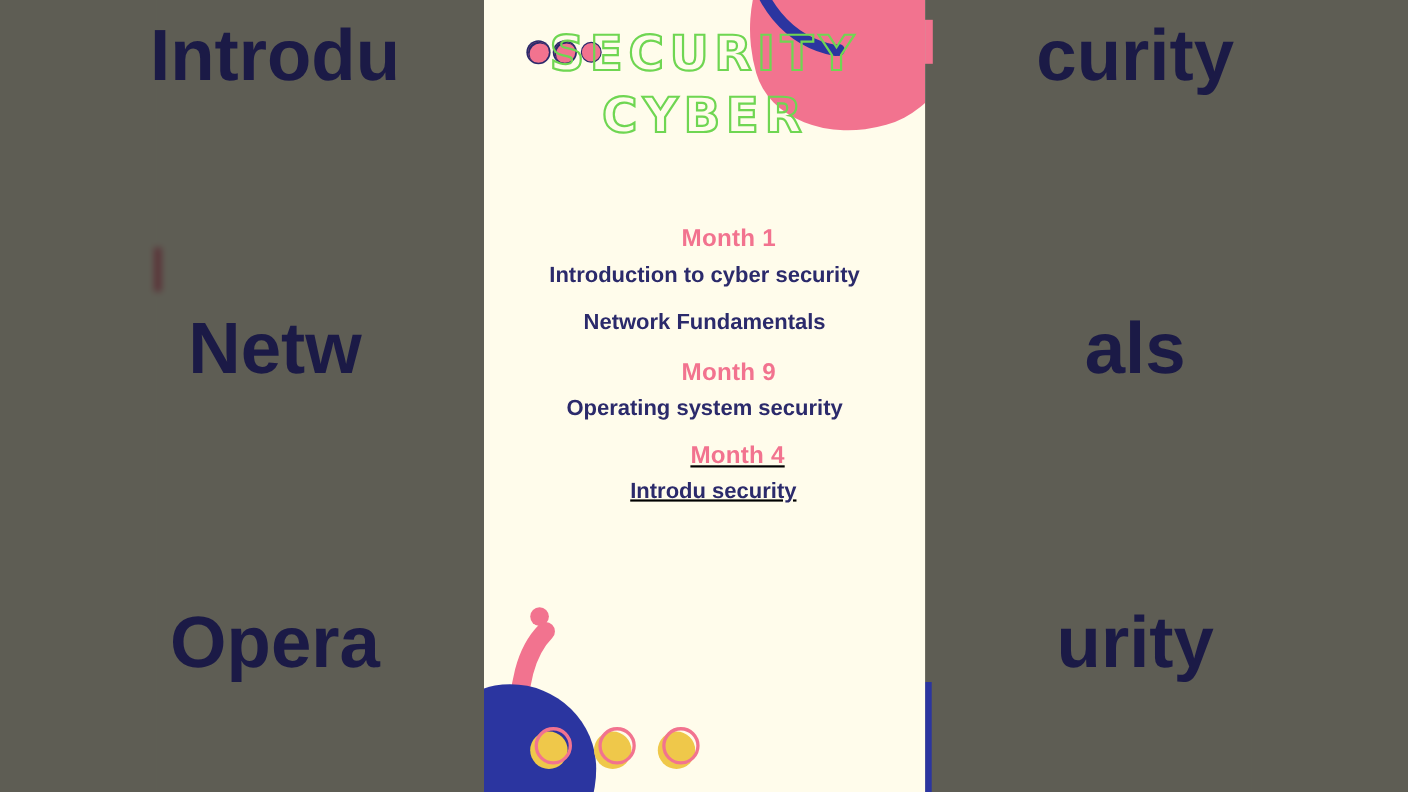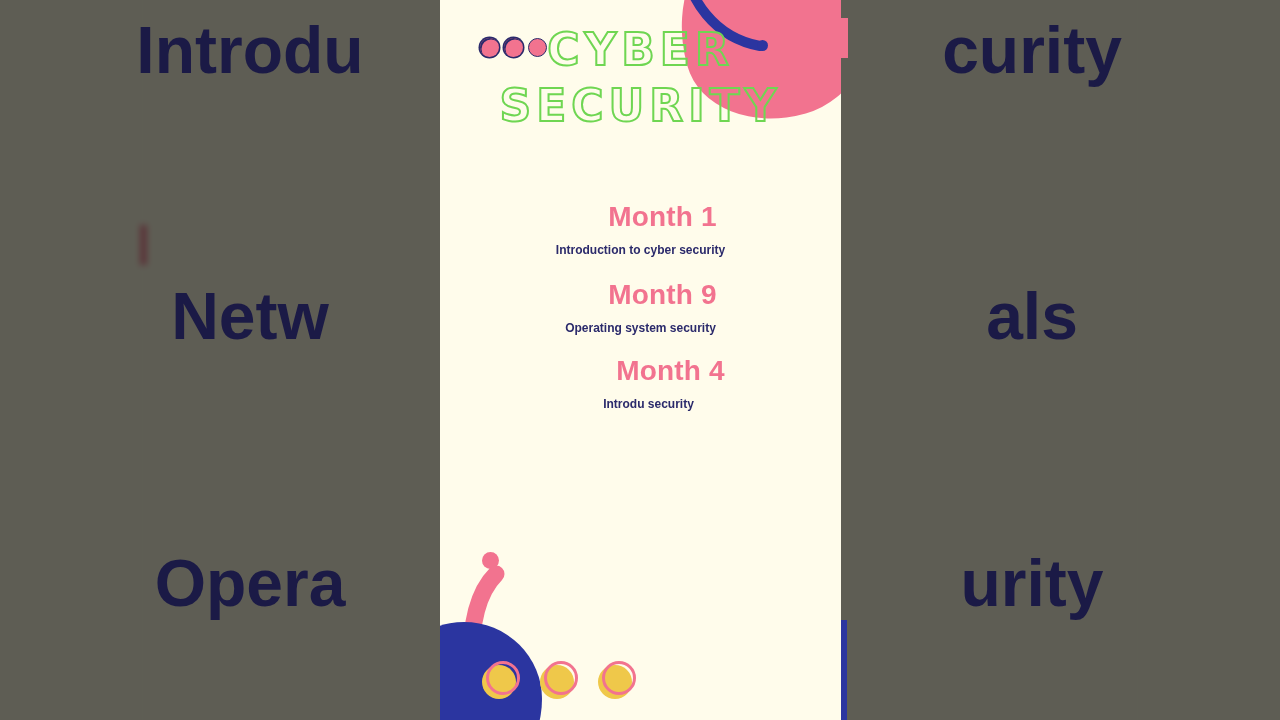--- a/index.html
+++ b/index.html
@@ -150,33 +150,33 @@
     top: 202px;
     width: 401px;
   }
   .month-item {
     text-align: center;
     margin-bottom: 17px;
   }
   .month-label {
     color: #F2738F;
     font-weight: bold;
-    font-size: 28px;
+    font-size: 22px;
     line-height: 30px;
     letter-spacing: 0.2px;
     margin-left: 44px;
   }
   .month-desc {
     color: #2B2A6B;
     font-weight: bold;
-    font-size: 12px;
+    font-size: 20px;
     line-height: 26px;
     margin-top: 5px;
   }
-  .month-item.shifted { transform: translateX(8px); }
+  .month-item.shifted { transform: translateX(8px); text-decoration: underline; }
   .month-item.gap-sm { margin-bottom: 15px; }
 
   
   .dot-pink-stem {
     position: absolute;
     left: 42px;
     top: 552px;
     width: 17px;
     height: 17px;
     border-radius: 50%;
@@ -270,30 +270,31 @@
     </div>
     <div class="dot-navy-small"></div>
 
     <div class="title-dots">
       <span class="title-dot"></span>
       <span class="title-dot"></span>
       <span class="title-dot plain"></span>
     </div>
 
     <div id="title-block">
+      <div class="title-line">SECURITY</div>
       <div class="title-line">CYBER</div>
-      <div class="title-line">SECURITY</div>
     </div>
 
     <div id="roadmap">
       <div class="month-item">
         <div class="month-label">Month 1</div>
         <div class="month-desc">Introduction to cyber security</div>
       </div>
       <div class="month-item">
+        <div class="month-desc">Network Fundamentals</div>
       </div>
       <div class="month-item gap-sm">
         <div class="month-label">Month 9</div>
         <div class="month-desc">Operating system security</div>
       </div>
       <div class="month-item shifted gap-sm">
         <div class="month-label">Month 4</div>
         <div class="month-desc">Introdu security</div>
       </div>
       <div class="month-item shifted">

